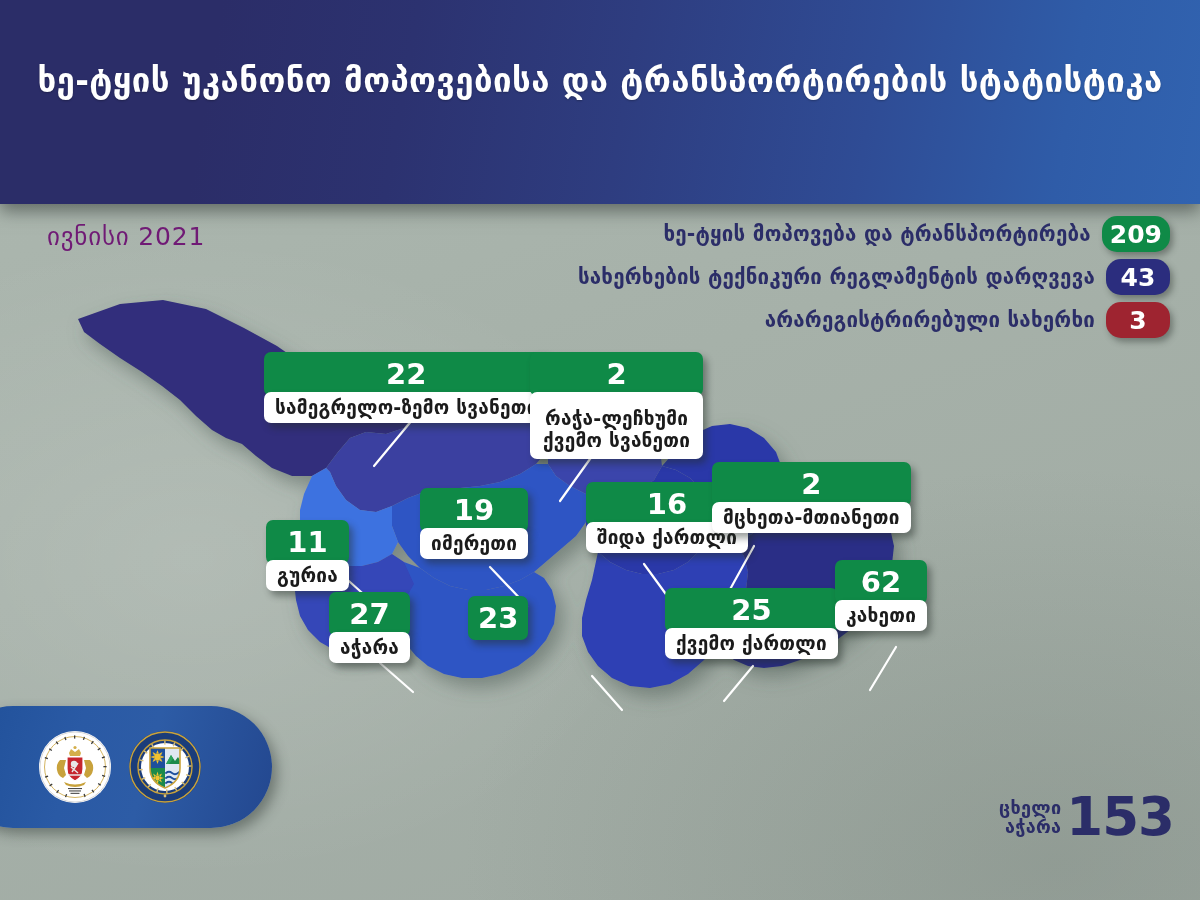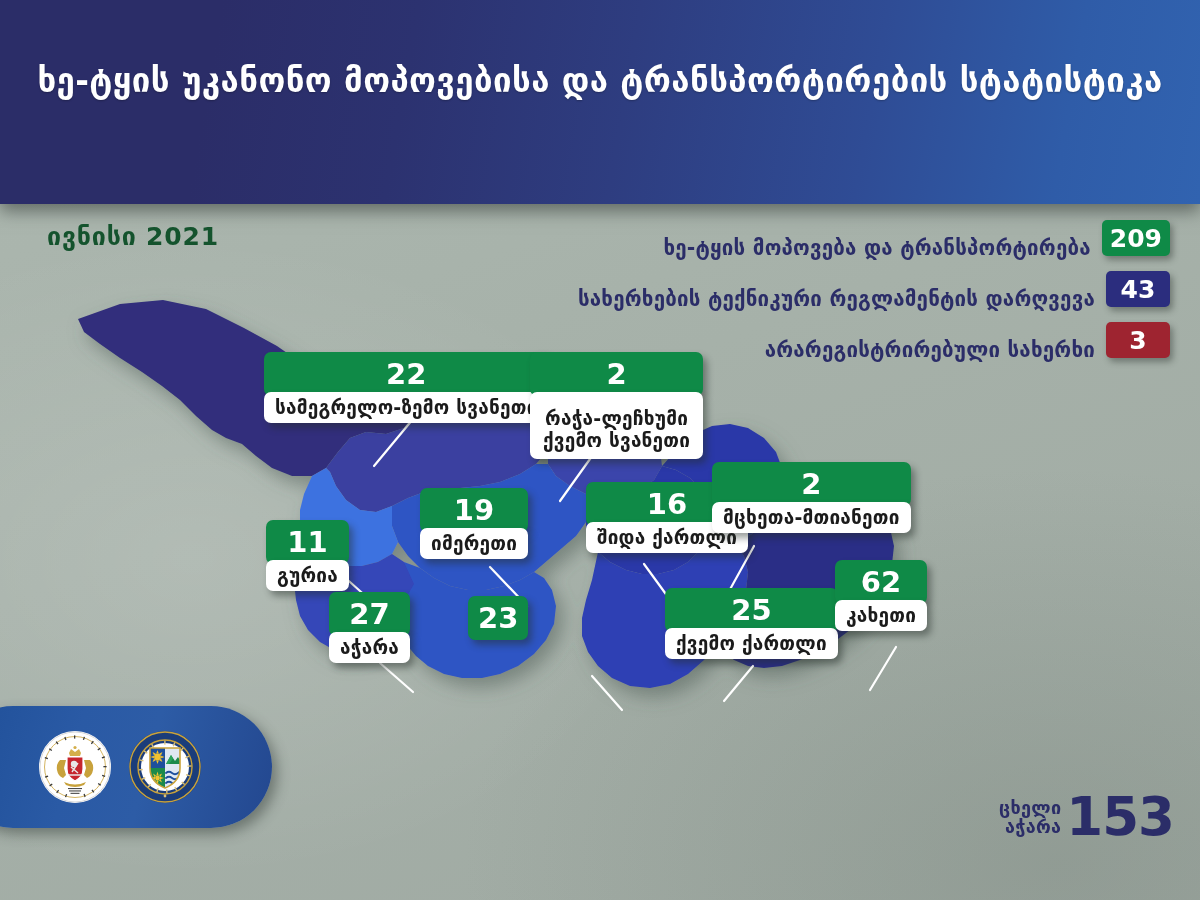--- a/index.html
+++ b/index.html
@@ -54,23 +54,23 @@
     line-height: 1.15;
     white-space: nowrap;
     text-shadow: 0 1px 2px rgba(0,0,0,0.25);
   }
 
   
   .date-label {
     position: absolute;
     left: 47px;
     top: 222px;
-    color: #14532d;
+    color: #701a75;
     font-size: 25px;
-    font-weight: 700;
+    font-weight: 400;
     letter-spacing: 0.8px;
     z-index: 6;
   }
 
   
   .legend {
     position: absolute;
     right: 30px;
     top: 216px;
     z-index: 8;
@@ -85,26 +85,25 @@
     justify-content: flex-end;
     gap: 11px;
   }
   .legend-text {
     color: #2b2d68;
     font-size: 20.5px;
     font-weight: 700;
     letter-spacing: 0.2px;
     white-space: nowrap;
     text-align: right;
-    margin-top: 20px;
   }
   .legend-badge {
     min-width: 64px;
     height: 36px;
-    border-radius: 5px;
+    border-radius: 15px;
     display: flex;
     align-items: center;
     justify-content: center;
     color: #ffffff;
     font-size: 25px;
     font-weight: 700;
     padding: 8px 8px;
     box-sizing: border-box;
     box-shadow: 3px 4px 6px rgba(40,48,44,0.42);
   }

